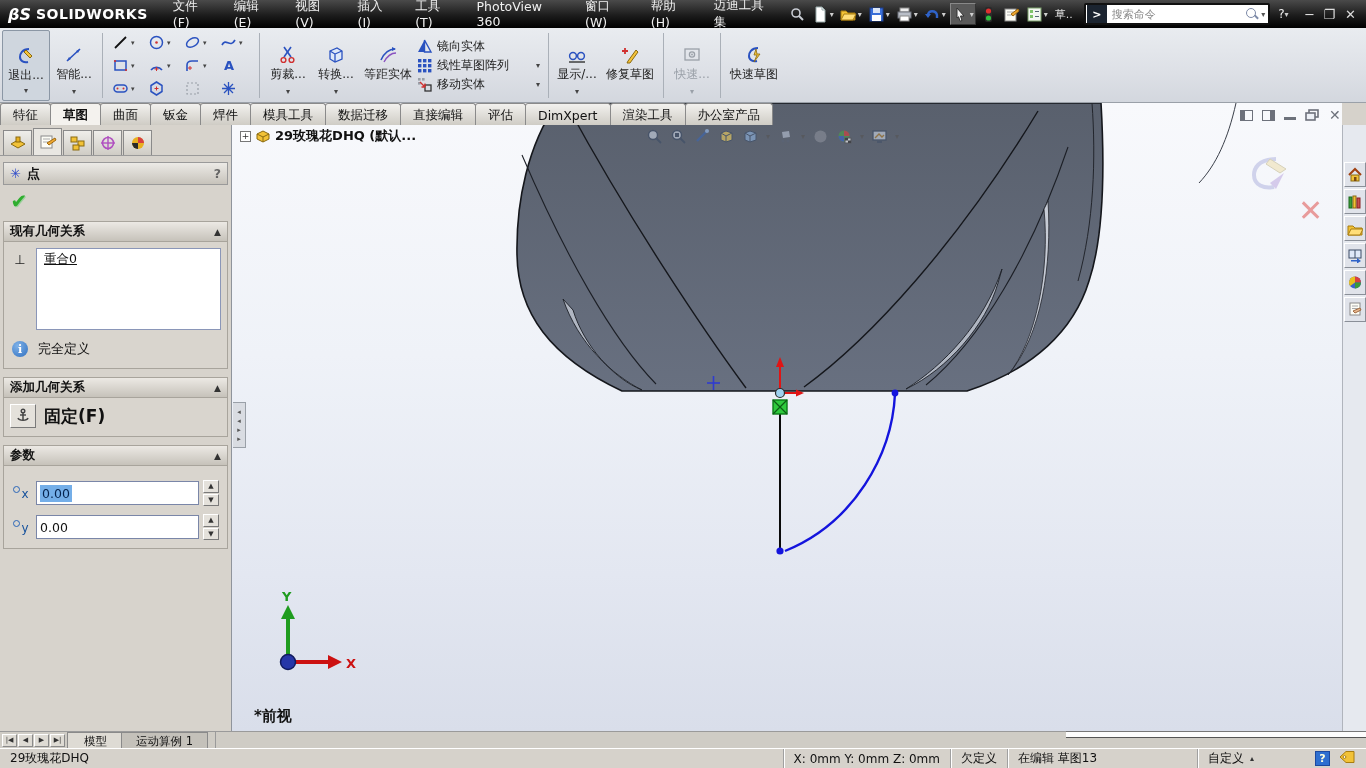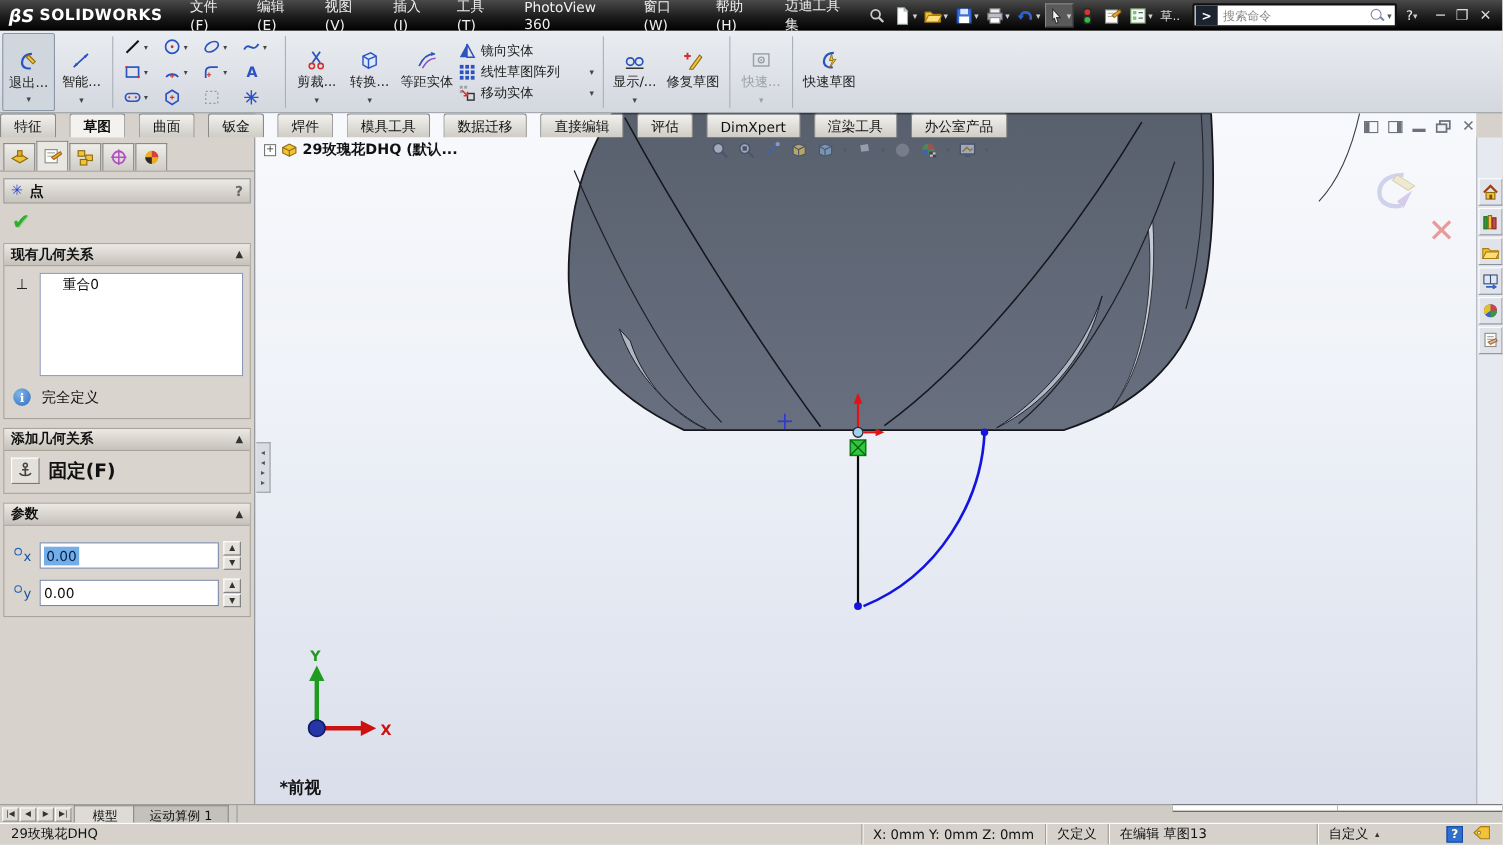--- a/index.html
+++ b/index.html
@@ -49,21 +49,21 @@
   .tb-big.disabled { color:#9aa0a8; }
   .entity-grid { display:grid; grid-template-columns:repeat(4,36px); grid-template-rows:repeat(3,23px); align-content:center; margin:0 2px; }
   .ent { display:flex; align-items:center; justify-content:flex-start; padding-left:3px; gap:2px; }
   .ent .caret { font-size:7px; color:#444; }
   .stack3 { display:flex; flex-direction:column; justify-content:center; gap:2px; min-width:128px; }
   .stack-row { display:flex; align-items:center; gap:4px; font-size:12px; color:#222; }
   .stack-row .caret { margin-left:auto; font-size:8px; color:#444; padding-right:4px; }
   .i20 { width:20px; height:20px; display:block; }
 
   
-  #cm-tabs { position:absolute; left:0; top:103px; height:22px; display:flex; z-index:30;gap:13px; }
+  #cm-tabs { position:absolute; left:0; top:103px; height:22px; display:flex; z-index:30; }
   .cm-tab { padding:2px 12px 0 12px; font-size:12.5px; color:#111; background:linear-gradient(180deg,#f2f1ee,#cfccc5);
     border:1px solid #8a8a8a; border-bottom:none; border-radius:3px 3px 0 0; margin-right:-1px; display:flex; align-items:center; }
   .cm-tab.active { background:#f4f2ee; font-weight:bold; position:relative; z-index:2; }
 
   
   #viewport { position:absolute; left:232px; top:103px; width:1110px; height:628px;
     background:linear-gradient(180deg,#f8f9fc 0%,#eff2f8 40%,#e3e7f1 75%,#d9deea 100%); z-index:1; }
   #model-svg { position:absolute; left:0; top:0; }
 
   #ft-flyout { position:absolute; left:8px; top:24px; display:flex; align-items:center; gap:4px; z-index:5;
@@ -104,21 +104,21 @@
   .check { color:#2fae2f; font-size:20px; font-weight:bold; text-shadow:1px 1px 0 #9bcf9b; }
 
   .groupbox { margin:8px 3px 0 3px; border:1px solid #a8a49c; background:#d9d5ce; }
   .group-header { display:flex; align-items:center; height:20px; padding:0 6px;
     background:linear-gradient(180deg,#ece9e4,#c6c2ba); border-bottom:1px solid #a8a49c; font-weight:bold; color:#111; }
   .group-header .chev { margin-left:auto; font-size:9px; color:#333; }
   .group-body { padding:6px 6px 8px 6px; }
 
   .rel-row { display:flex; gap:6px; }
   .perp-glyph { width:20px; padding-top:4px; color:#222; font-size:13px; text-align:center; }
-  .rel-list { flex:1; height:94px; background:#fff; border:1px solid #8a96b8; padding:2px 20px; font-size:12.5px; color:#111; }
+  .rel-list { flex:1; height:82px; background:#fff; border:1px solid #8a96b8; padding:2px 7px; font-size:12.5px; color:#111;text-decoration:underline; }
   .status-row { display:flex; align-items:center; gap:10px; margin:10px 0 2px 2px; }
   .info-ic { width:16px; height:16px; border-radius:50%; background:radial-gradient(circle at 35% 30%,#7fb2e8,#2f6fc0); color:#fff; font-size:11px; font-weight:bold; display:flex; align-items:center; justify-content:center; font-family:"DejaVu Serif",serif; }
   .status-text { font-size:13px; color:#111; }
 
   .fix-row { display:flex; align-items:center; gap:8px; }
   .fix-btn { width:26px; height:24px; background:#e4e1db; border:1px solid; border-color:#fff #7a7a7a #7a7a7a #fff; display:flex; align-items:center; justify-content:center; }
   .fix-label { font-weight:bold; color:#111; font-size:17px; }
 
   .param-row { display:flex; align-items:center; margin-top:8px; gap:4px; }
   .plbl { width:22px; text-align:center; color:#15519c; font-size:12px; position:relative; }

